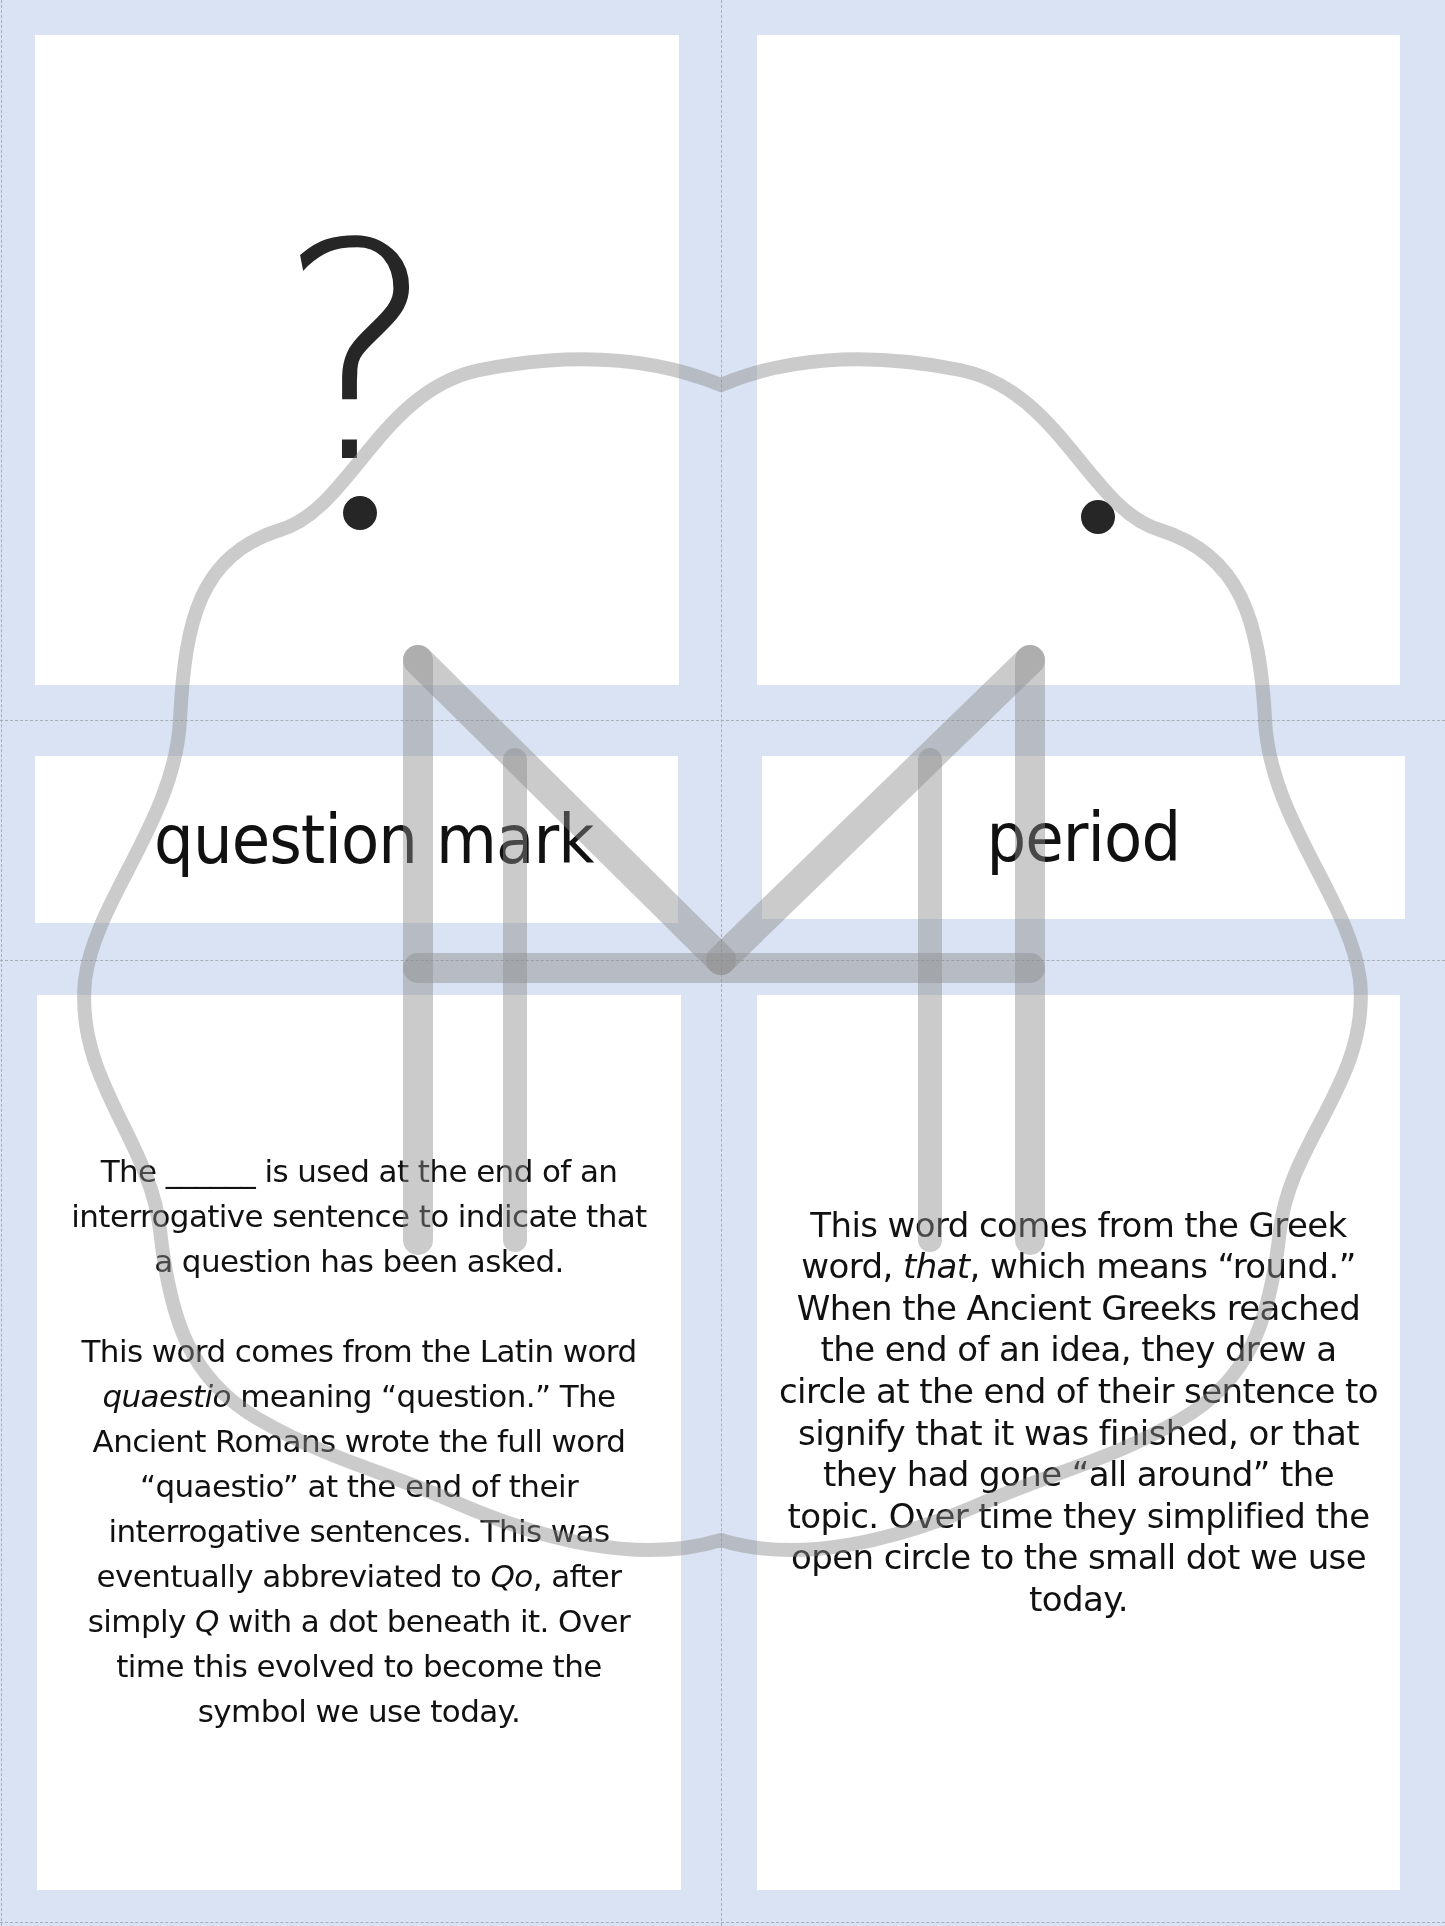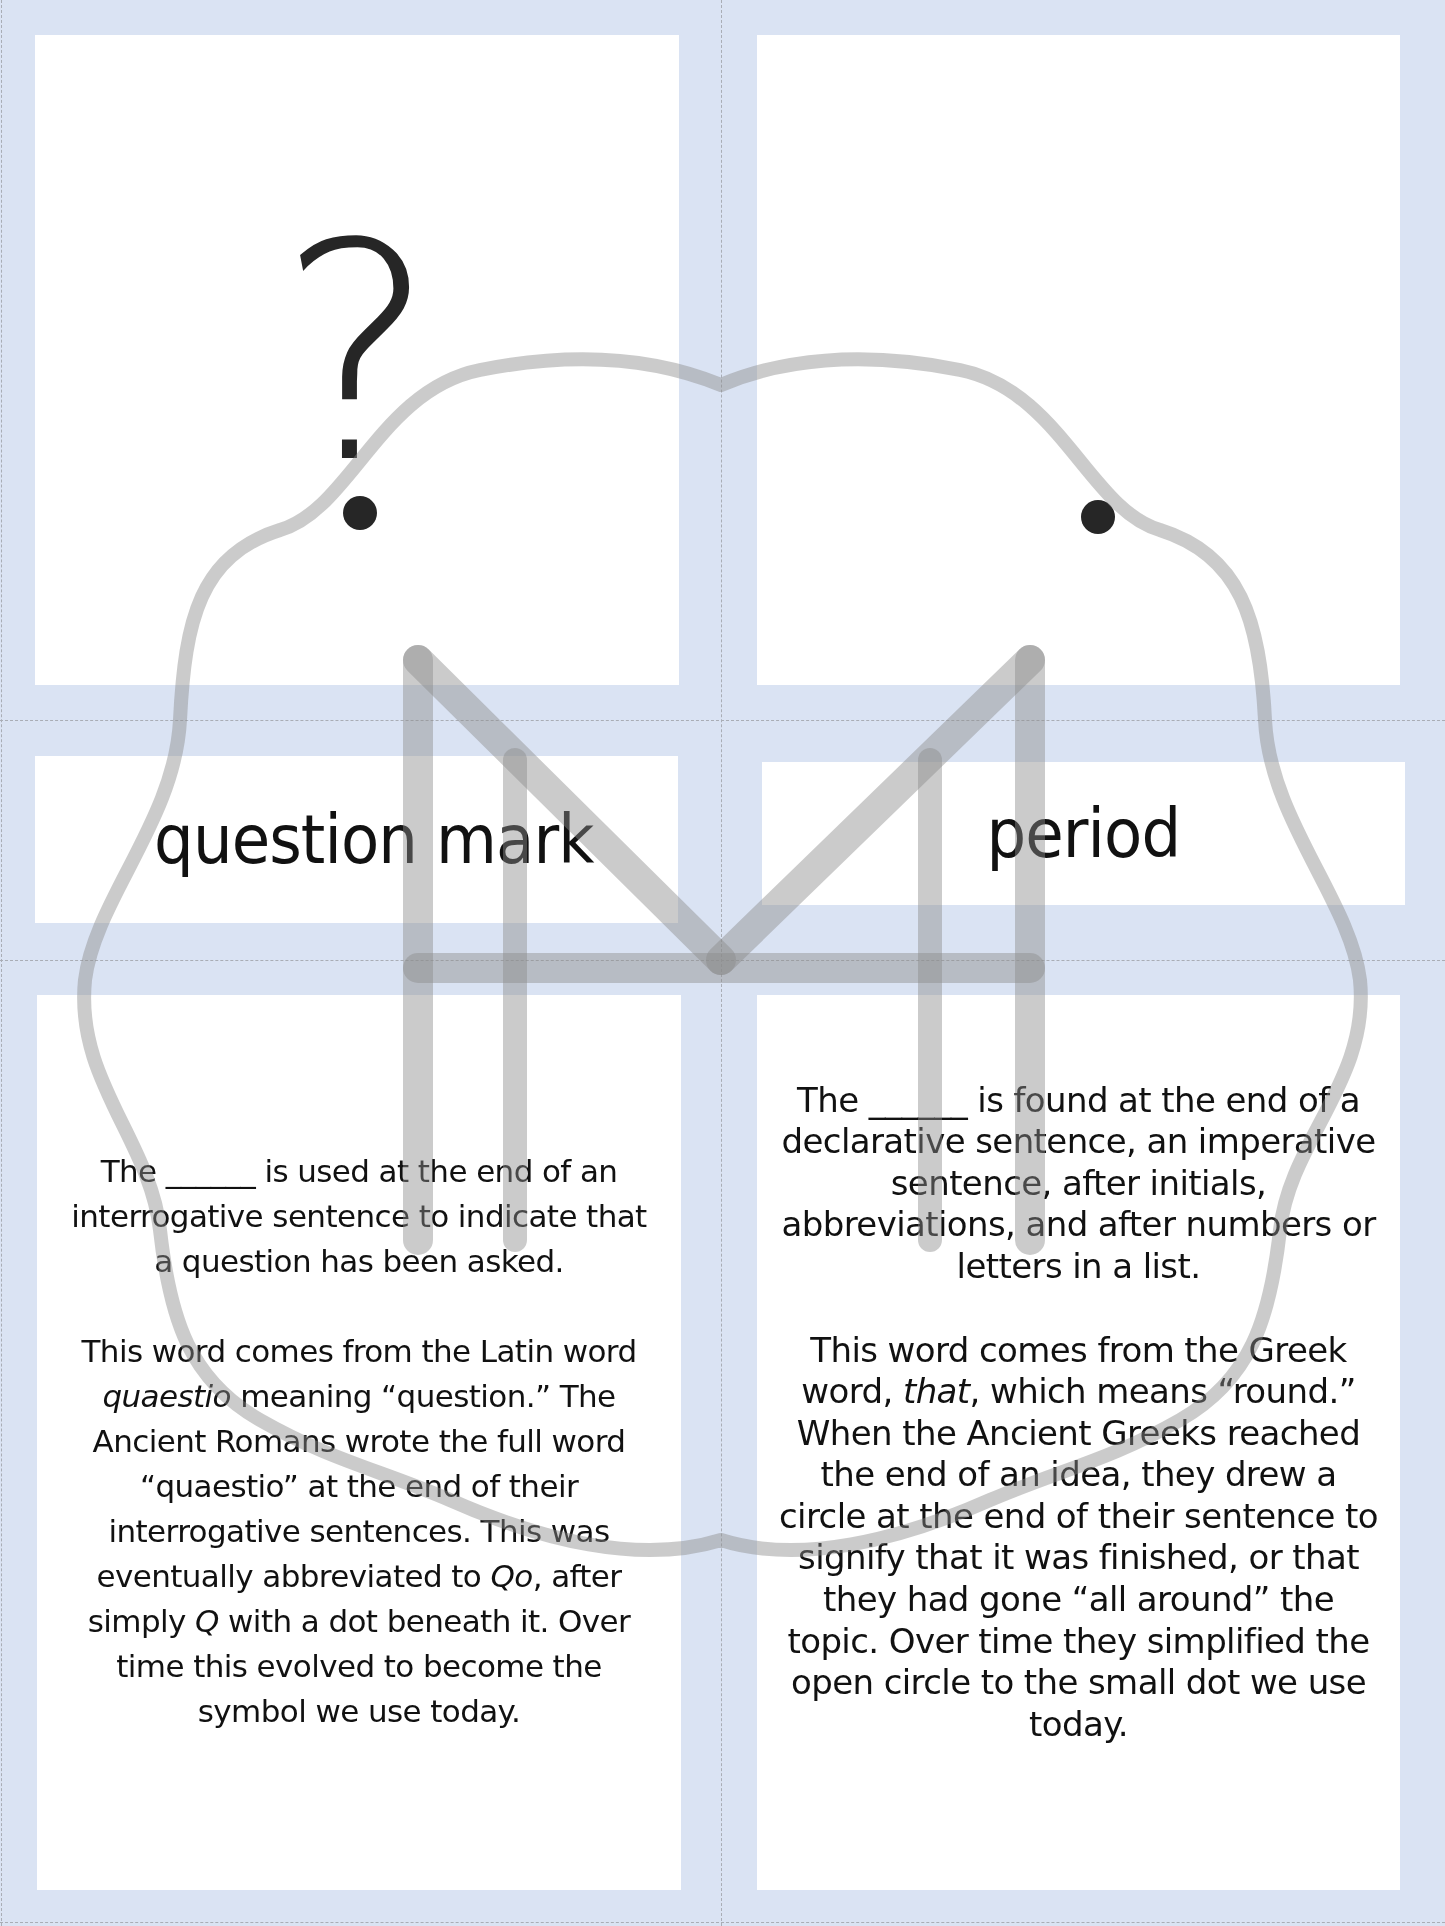--- a/index.html
+++ b/index.html
@@ -61,33 +61,32 @@
 </div>
 <div class="card" style="left:757px; top:35px; width:643px; height:650px;">
   <div class="symbol-wrap">
     <div class="dot" style="left:324px; top:465px;"></div>
   </div>
 </div>
 
 <div class="card" style="left:35px; top:756px; width:643px; height:167px;padding-left:34px;">
   <span class="label-text">question mark</span>
 </div>
-<div class="card" style="left:762px; top:756px; width:643px; height:143px;margin-top:6px;">
+<div class="card" style="left:762px; top:756px; width:643px; height:163px;">
   <span class="label-text">period</span>
 </div>
 
 <div class="card" style="left:37px; top:995px; width:644px; height:895px;">
   <div class="desc" style="margin-top:-2px;">
     <p>The ______ is used at the end of an interrogative sentence to indicate that a question has been asked.</p>
     <p><span>This word comes from the Latin word </span><em>quaestio</em><span> meaning “question.” The Ancient Romans wrote the full word “quaestio” at the end of their interrogative sentences. This was eventually abbreviated to </span><em>Qo</em><span>, after simply </span><em>Q</em><span> with a dot beneath it. Over time this evolved to become the symbol we use today.</span></p>
   </div>
 </div>
 <div class="card" style="left:757px; top:995px; width:643px; height:895px;">
   <div class="desc desc-right" style="margin-top:-60px;">
-    <p>The ______ is found at the end of a declarative sentence, an imperative sentence, after initials, abbreviations, and after numbers or letters in a list.</p>
     <p><span>This word comes from the Greek word, </span><em>that</em><span>, which means “round.” When the Ancient Greeks reached the end of an idea, they drew a circle at the end of their sentence to signify that it was finished, or that they had gone “all around” the topic. Over time they simplified the open circle to the small dot we use today.</span></p>
   </div>
 </div>
 
 <div class="dot" style="left:343px; top:496px;"></div>
 
 <svg class="watermark" width="1445" height="1926" viewBox="0 0 1445 1926">
   <g fill="none" stroke="#8c8c8c" stroke-opacity="0.45" stroke-linecap="round" stroke-linejoin="round">
     <path stroke-width="14" d="
       M 721 385

